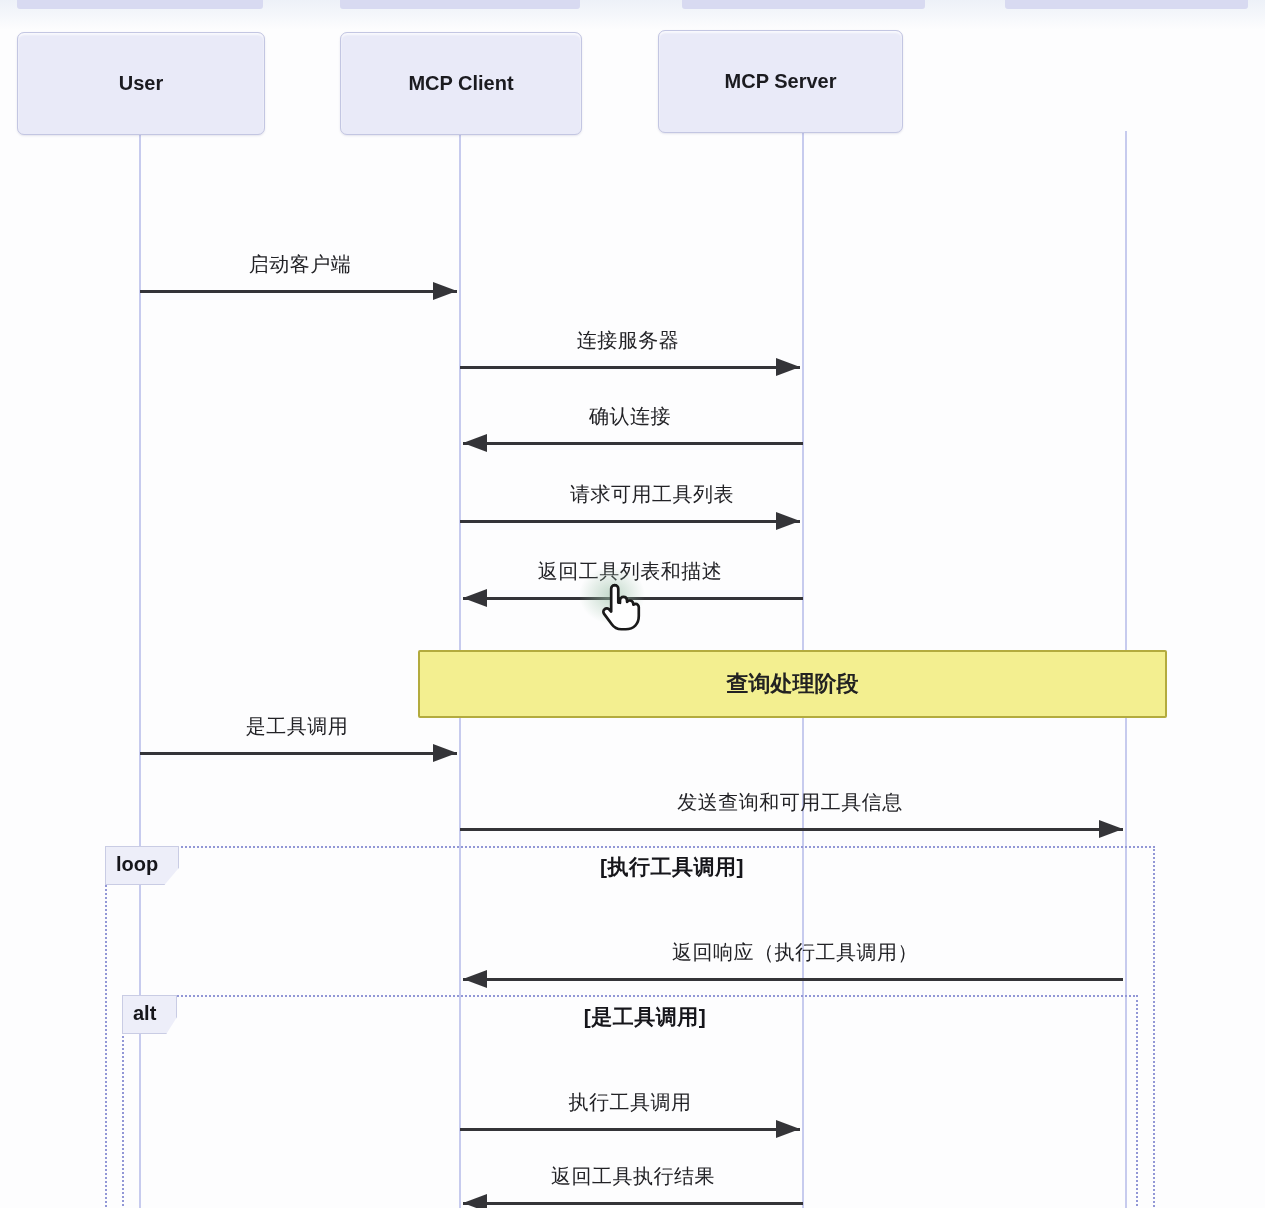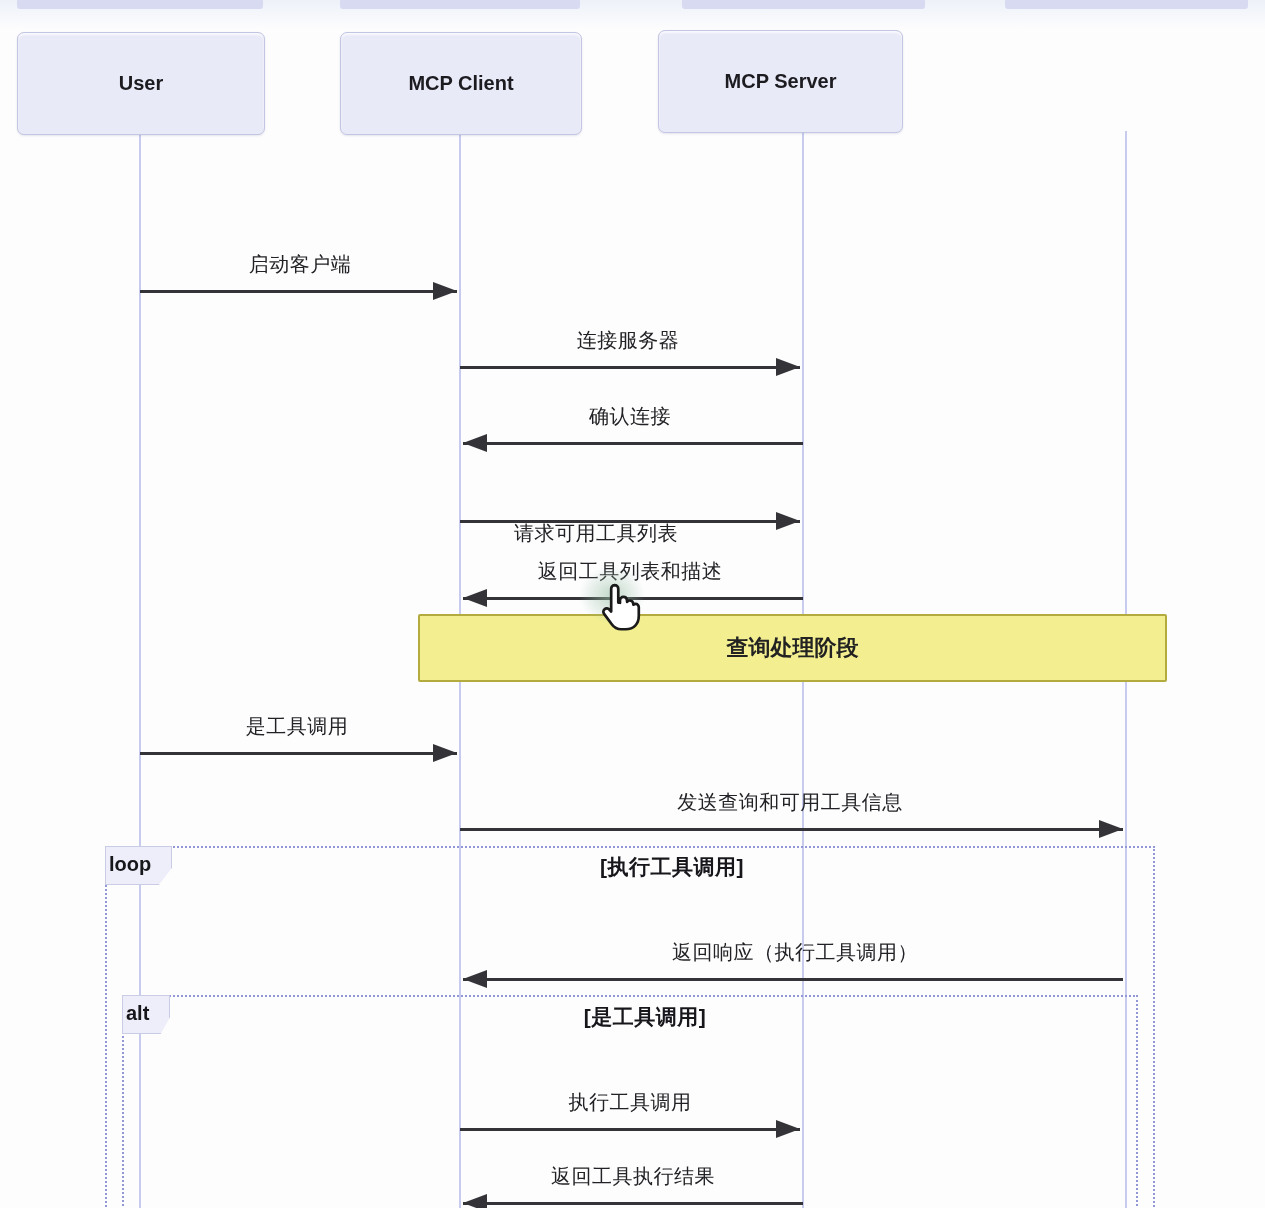--- a/index.html
+++ b/index.html
@@ -33,21 +33,21 @@
   .msg-line{position:absolute;height:0;border-top:3px solid var(--arrow-color);z-index:4;}
   .msg-head{position:absolute;width:0;height:0;z-index:4;}
   .msg-label{
     position:absolute;transform:translateX(-50%);font-size:20px;font-weight:500;
     color:var(--msg-text);white-space:nowrap;z-index:4;letter-spacing:.5px;
   }
   .frame{position:absolute;border:2px dotted var(--frame-border);border-bottom:none;z-index:2;}
   .frame-tab{
     position:absolute;background:var(--tab-fill);border:1px solid var(--tab-border);
     font-weight:700;font-size:20px;color:#16161b;line-height:1;
-    padding:7px 20px 10px 3px;z-index:3;
+    padding:7px 20px 10px 10px;z-index:3;
     clip-path:polygon(0 0,100% 0,100% 55%,80% 100%,0 100%);
   }
   .frame-cond{
     position:absolute;transform:translateX(-50%);font-weight:700;font-size:21px;
     color:#16161b;white-space:nowrap;z-index:3;letter-spacing:.5px;
   }
   .cursor-glow{
     position:absolute;width:66px;height:58px;border-radius:50%;z-index:9;
     background:radial-gradient(closest-side,rgba(154,192,166,.6),rgba(154,192,166,0));
   }
@@ -67,37 +67,37 @@
     <div class="lifeline" style="left: 139px; top: 133px; height: 1075px;"></div>
     <div class="actor-box" style="left: 17px; top: 32px; width: 246px; height: 101px;">User</div>
     <div class="top-strip" style="left: 340px; width: 240px;"></div>
     <div class="lifeline" style="left: 459px; top: 133px; height: 1075px;"></div>
     <div class="actor-box" style="left: 340px; top: 32px; width: 240px; height: 101px;">MCP Client</div>
     <div class="top-strip" style="left: 682px; width: 243px;"></div>
     <div class="lifeline" style="left: 802px; top: 131px; height: 1077px;"></div>
     <div class="actor-box" style="left: 658px; top: 30px; width: 243px; height: 101px;">MCP Server</div>
     <div class="top-strip" style="left: 1005px; width: 243px;"></div>
     <div class="lifeline" style="left: 1125px; top: 131px; height: 1077px;"></div>
-    <div class="phase-banner" style="left: 418px; top: 614px; width: 745px; height: 64px;">查询处理阶段</div>
+    <div class="phase-banner" style="left: 418px; top: 650px; width: 745px; height: 64px;">查询处理阶段</div>
     <div class="frame" style="left: 105px; top: 846px; width: 1046px; height: 362px;"></div>
     <div class="frame-tab" style="left: 105px; top: 846px;">loop</div>
     <div class="frame-cond" style="left: 672px; top: 853px;">[执行工具调用]</div>
     <div class="frame" style="left: 122px; top: 995px; width: 1012px; height: 213px;"></div>
     <div class="frame-tab" style="left: 122px; top: 995px;">alt</div>
     <div class="frame-cond" style="left: 645px; top: 1003px;">[是工具调用]</div>
     <div class="msg-label" style="left: 300px; top: 251px;">启动客户端</div>
     <div class="msg-line" style="left: 140px; top: 290px; width: 317px;"></div>
     <div class="msg-head" style="top: 282px; border-top: 9px solid transparent; border-bottom: 9px solid transparent; left: 433px; border-left: 24px solid var(--arrow-color);"></div>
     <div class="msg-label" style="left: 628px; top: 327px;">连接服务器</div>
     <div class="msg-line" style="left: 460px; top: 366px; width: 340px;"></div>
     <div class="msg-head" style="top: 358px; border-top: 9px solid transparent; border-bottom: 9px solid transparent; left: 776px; border-left: 24px solid var(--arrow-color);"></div>
     <div class="msg-label" style="left: 630px; top: 403px;">确认连接</div>
     <div class="msg-line" style="left: 463px; top: 442px; width: 340px;"></div>
     <div class="msg-head" style="top: 434px; border-top: 9px solid transparent; border-bottom: 9px solid transparent; left: 463px; border-right: 24px solid var(--arrow-color);"></div>
-    <div class="msg-label" style="left: 596px; top: 481px; margin-top: 39px;">请求可用工具列表</div>
+    <div class="msg-label" style="left: 652px; top: 481px;">请求可用工具列表</div>
     <div class="msg-line" style="left: 460px; top: 520px; width: 340px;"></div>
     <div class="msg-head" style="top: 512px; border-top: 9px solid transparent; border-bottom: 9px solid transparent; left: 776px; border-left: 24px solid var(--arrow-color);"></div>
     <div class="msg-label" style="left: 630px; top: 558px;">返回工具列表和描述</div>
     <div class="msg-line" style="left: 463px; top: 597px; width: 340px;"></div>
     <div class="msg-head" style="top: 589px; border-top: 9px solid transparent; border-bottom: 9px solid transparent; left: 463px; border-right: 24px solid var(--arrow-color);"></div>
     <div class="msg-label" style="left: 297px; top: 713px;">是工具调用</div>
     <div class="msg-line" style="left: 140px; top: 752px; width: 317px;"></div>
     <div class="msg-head" style="top: 744px; border-top: 9px solid transparent; border-bottom: 9px solid transparent; left: 433px; border-left: 24px solid var(--arrow-color);"></div>
     <div class="msg-label" style="left: 790px; top: 789px;">发送查询和可用工具信息</div>
     <div class="msg-line" style="left: 460px; top: 828px; width: 663px;"></div>

